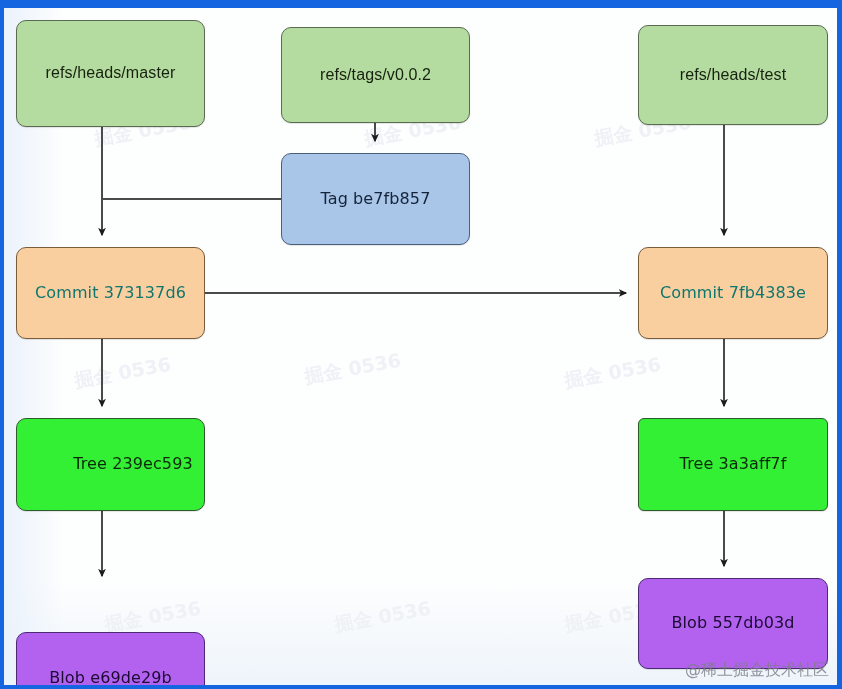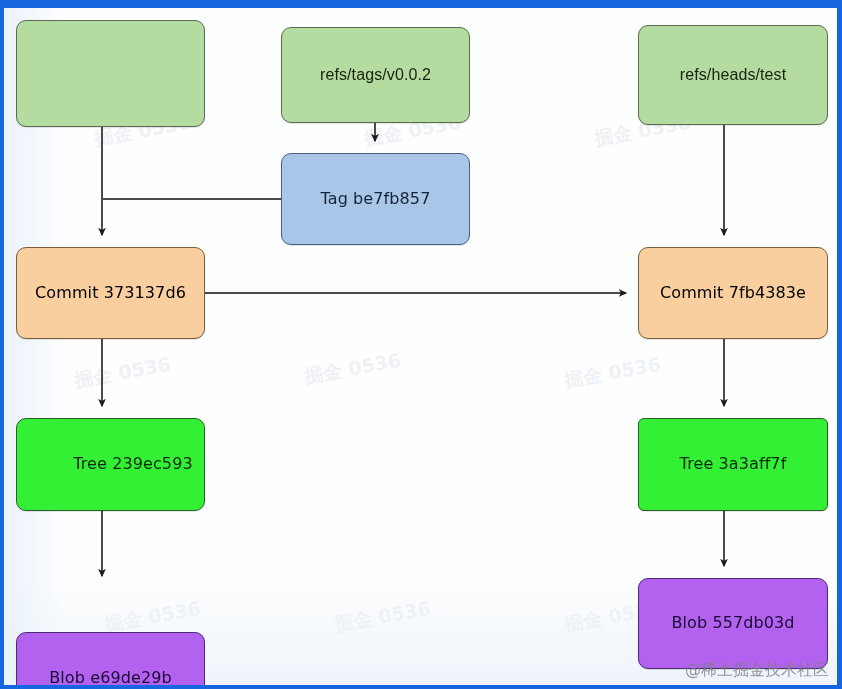--- a/index.html
+++ b/index.html
@@ -126,21 +126,21 @@
   }
   .node.tag {
     background: #a9c6e8;
     border: 1.6px solid #4a5f7a;
     color: #14243a;
     font-family: "DejaVu Sans", sans-serif;
   }
   .node.commit {
     background: #f9cfa0;
     border: 1.6px solid #7a5c3b;
-    color: #000000;
+    color: #0f766e;
     font-family: "DejaVu Sans", sans-serif;
   }
   .node.tree {
     background: #34f034;
     border: 1.6px solid #2c5c2c;
     color: #0b2a0b;
     font-family: "DejaVu Sans", sans-serif;
   }
   .node.blob {
     background: #b362f0;
@@ -198,20 +198,21 @@
         <path d="M 720,331 L 720,398" marker-end="url(#arrowhead)"></path>
 
         <path d="M 98,503 L 98,568" marker-end="url(#arrowhead)"></path>
 
         <path d="M 720,503 L 720,558" marker-end="url(#arrowhead)"></path>
       </g>
     </svg>
 
     <div id="nodes">
         <div class="node ref" style="left: 12px; top: 12px; width: 189px; height: 107px;">
+          <span class="line">refs/heads/master</span>
         </div>
         <div class="node ref" style="left: 277px; top: 19px; width: 189px; height: 96px;">
           <span class="line">refs/tags/v0.0.2</span>
         </div>
         <div class="node ref" style="left: 634px; top: 17px; width: 190px; height: 100px;">
           <span class="line">refs/heads/test</span>
         </div>
         <div class="node tag" style="left: 277px; top: 145px; width: 189px; height: 92px;">
           <span class="line">Tag be7fb857</span>
         </div>

